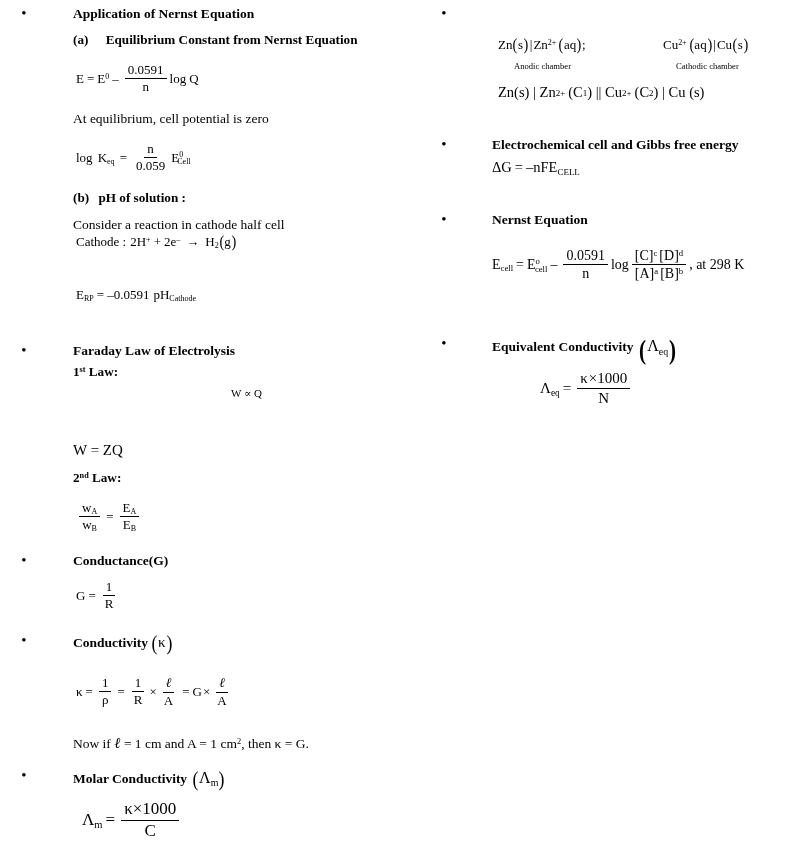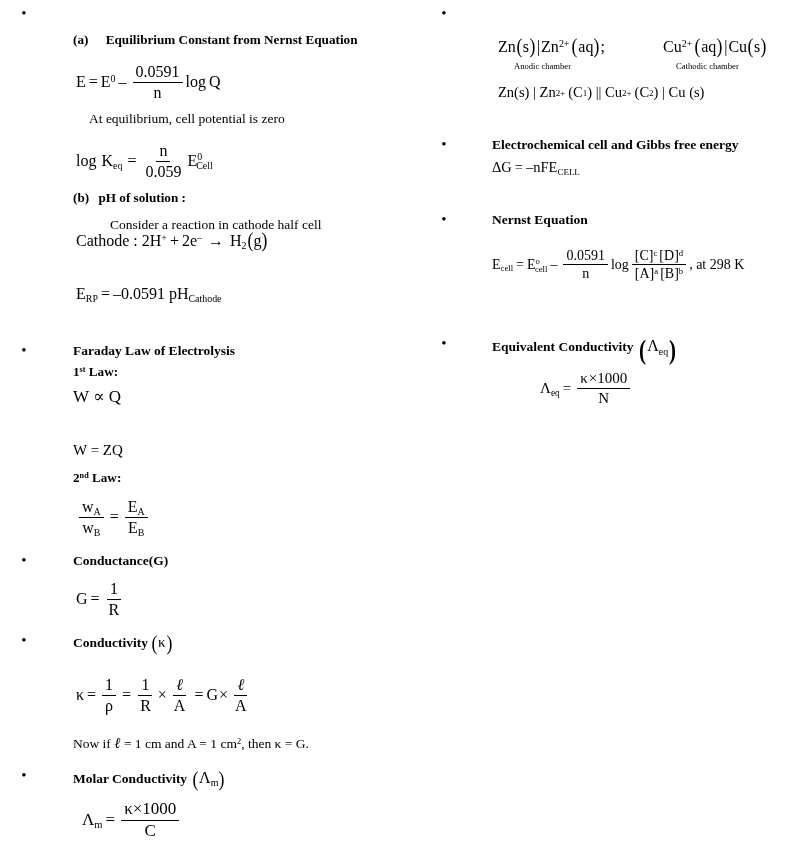--- a/index.html
+++ b/index.html
@@ -60,21 +60,21 @@
   
   .ind-head { margin-left: 73px; }
   .ind-body { margin-left: 73px; }
   .ind-eq   { margin-left: 76px; }
   .col-right .ind-head { margin-left: 72px; }
   .col-right .ind-eq   { margin-left: 78px; }
 
   
   .math {
     font-family: "Liberation Serif", "DejaVu Serif", serif;
-    font-size: 16px;
+    font-size: 13px;
     line-height: 1.1;
     white-space: nowrap;
     display: inline-flex;
     align-items: center;
   }
   .math .op { margin: 0 3px; }
   .math .tight { margin: 0 1px; }
 
   sub, sup {
     font-size: 0.62em;
@@ -144,20 +144,21 @@
 </style>
 </head>
 <body>
 
 <div class="sheet">
 
   <div class="col col-left">
 
     <div class="row" style="top:6px;">
       <span class="bullet">•</span>
+      <div class="heading ind-head">Application of Nernst Equation</div>
     </div>
 
     <div class="row" style="top:32px;">
       <div class="subheading ind-head">
         <span>(a)</span>
         <span style="display:inline-block;width:14px;"></span><span>Equilibrium Constant from Nernst Equation</span>
       </div>
     </div>
 
     <div class="row" style="top:63px;">
@@ -171,21 +172,21 @@
             <span class="num">0.0591</span>
             <span class="den">n</span>
           </span>
           <span>log</span>
             <span style="display:inline-block;width:3px;"></span>
             <span>Q</span>
         </span>
       </div>
     </div>
 
-    <div class="row" style="top:110px;padding-left:16px;">
+    <div class="row" style="top:110px;">
       <div class="plain ind-body">At equilibrium, cell potential is zero</div>
     </div>
 
     <div class="row" style="top:142px;">
       <div class="ind-eq">
         <span class="math">
           <span>log</span>
             <span style="display:inline-block;width:5px;"></span>
             <span class="inline-wrap"><span>K</span><sub>eq</sub></span>
           <span class="op" style="margin-left:5px;">=</span>
@@ -198,21 +199,21 @@
       </div>
     </div>
 
     <div class="row" style="top:190px;">
       <div class="subheading ind-head">
         <span>(b)</span>
         <span style="display:inline-block;width:6px;"></span><span>pH of solution :</span>
       </div>
     </div>
 
-    <div class="row" style="top:216px;margin-left:37px;">
+    <div class="row" style="top:216px;">
       <div class="plain ind-body">Consider a reaction in cathode half cell</div>
     </div>
 
     <div class="row" style="top:232px;">
       <div class="ind-eq">
         <span class="math">
           <span>Cathode :</span>
             <span style="display:inline-block;width:4px;"></span>
             <span>2</span>
             <span class="inline-wrap"><span>H</span><sup>+</sup></span>
@@ -245,21 +246,21 @@
       <div class="heading ind-head">Faraday Law of Electrolysis</div>
     </div>
 
     <div class="row" style="top:364px;">
       <div class="subheading ind-head">
         <span>1</span><sup>st</sup> <span>Law:</span>
       </div>
     </div>
 
     <div class="row" style="top:386px;">
-      <div class="plain ind-head" style="font-size:17px;">W ∝ Q</div>
+      <div class="plain ind-head" style="font-size:11px;text-align:center;">W ∝ Q</div>
     </div>
 
     <div class="row" style="top:412px;">
       <div class="plain ind-head" style="font-size:15px;margin-top:29px;">W = ZQ</div>
     </div>
 
     <div class="row" style="top:470px;">
       <div class="subheading ind-head">
         <span>2</span><sup>nd</sup> <span>Law:</span>
       </div>

